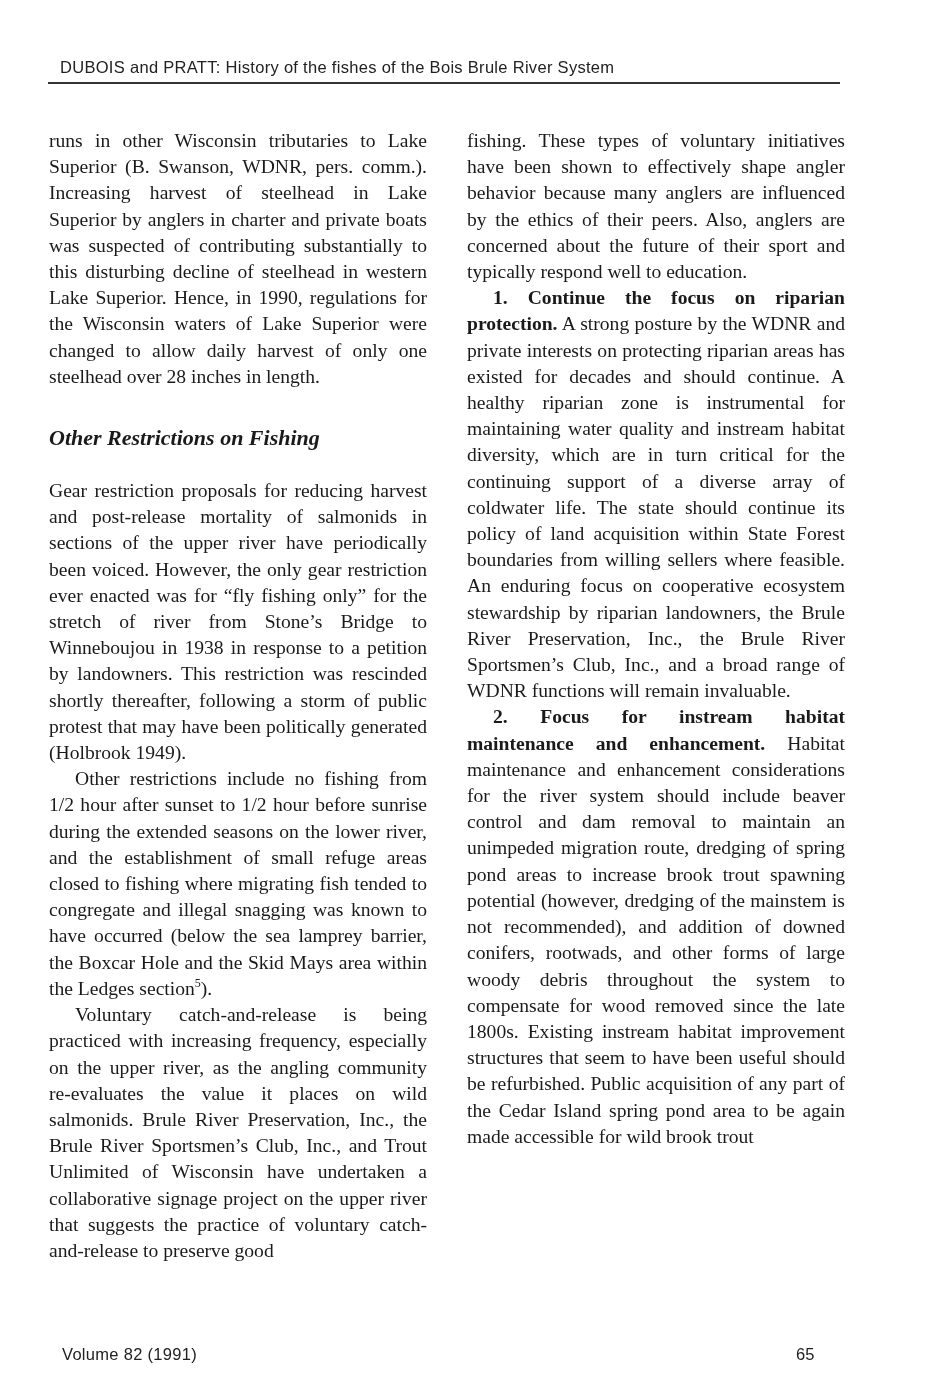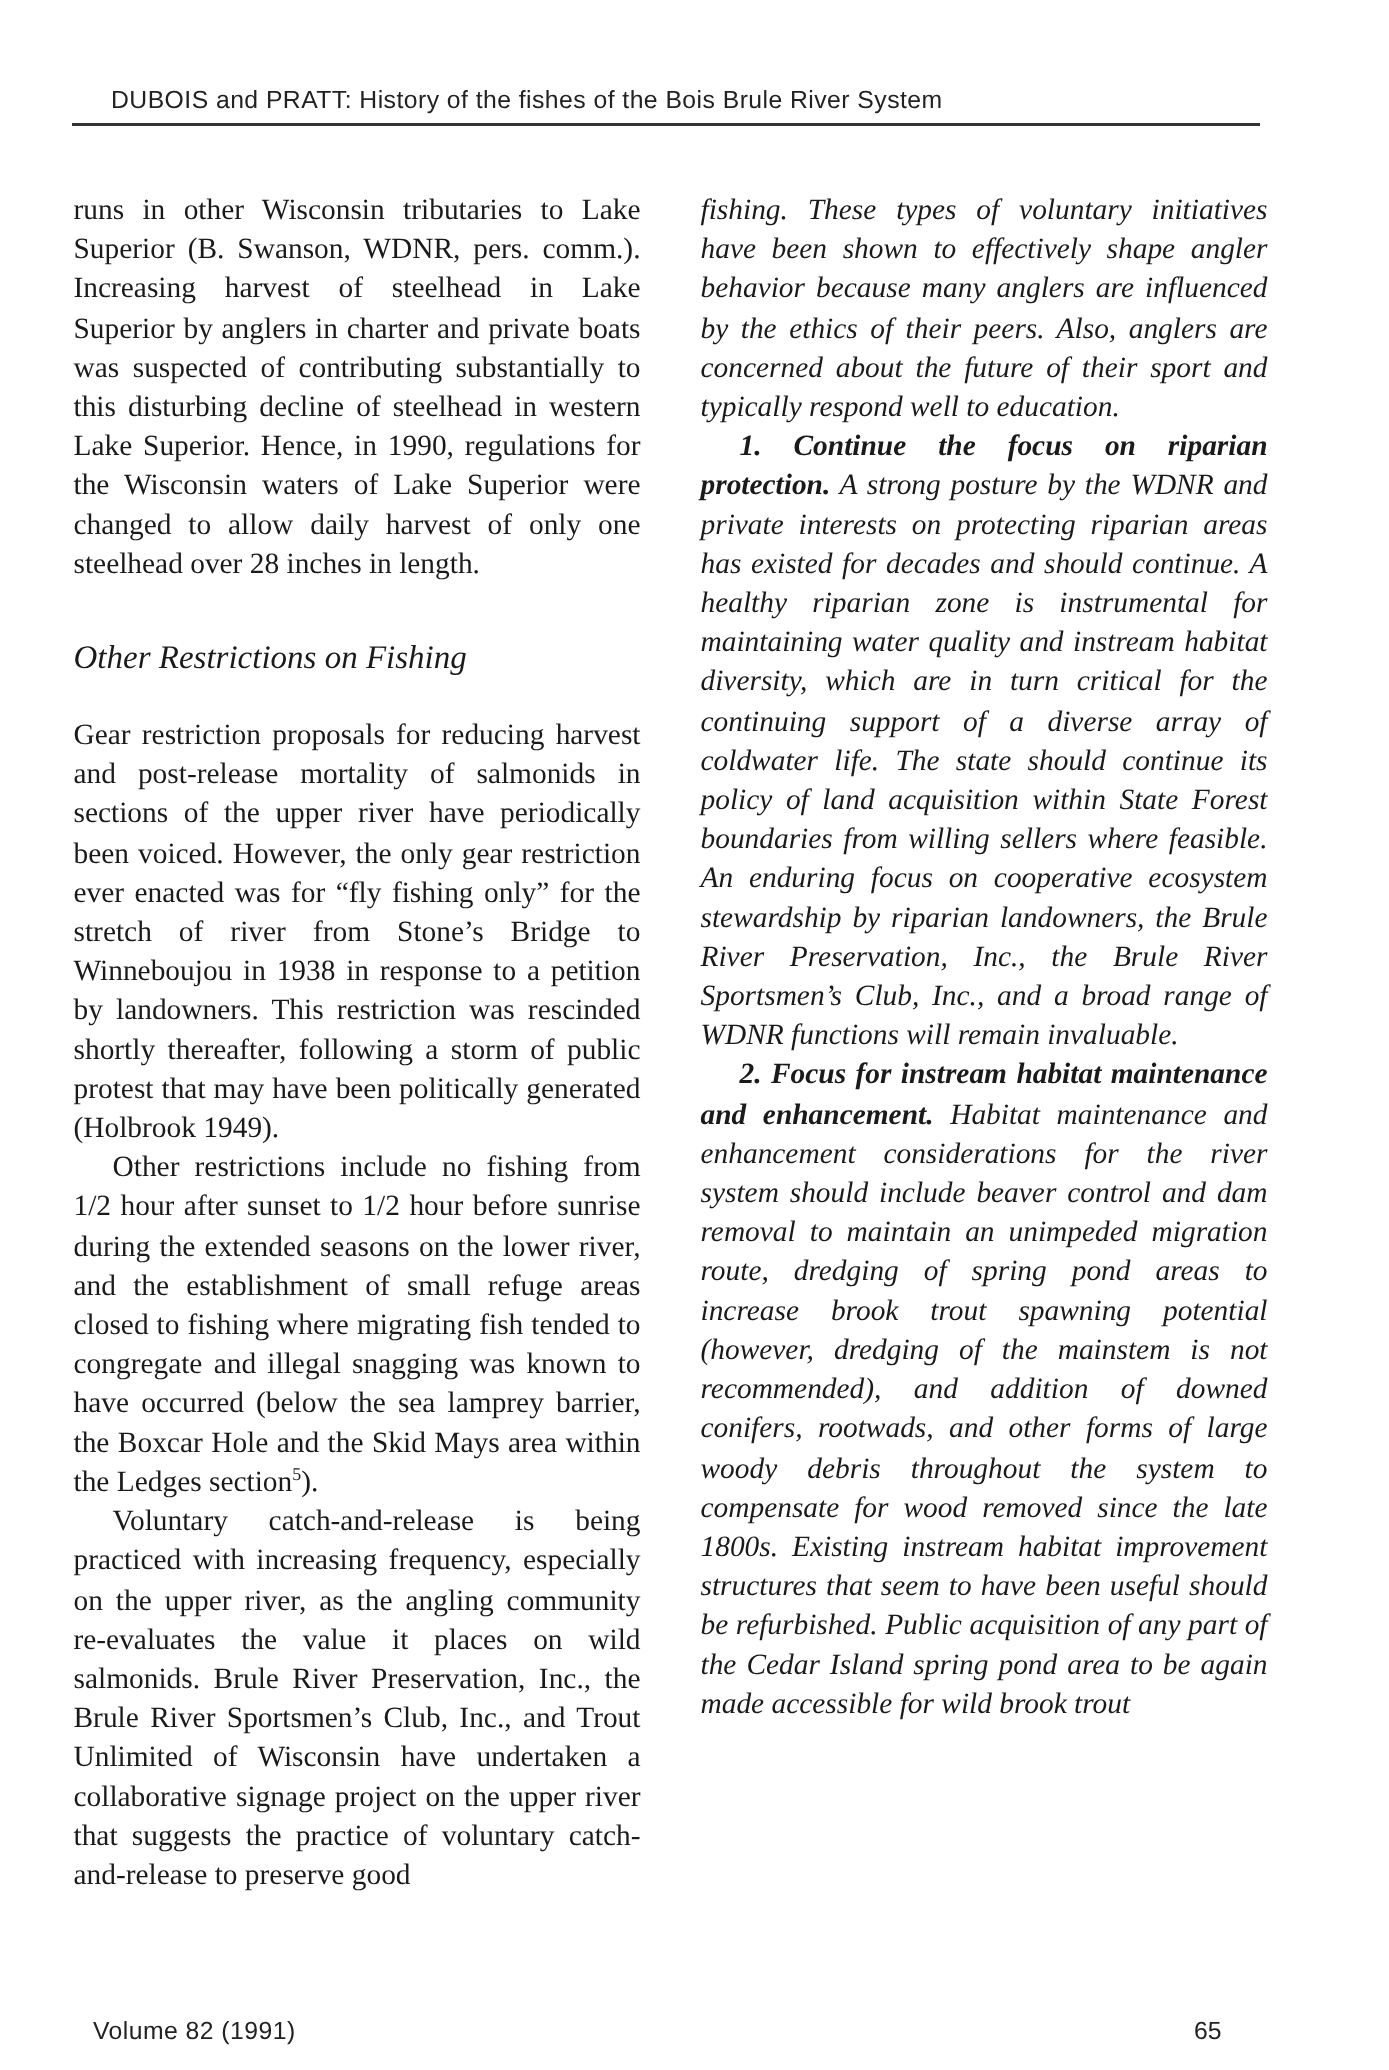--- a/index.html
+++ b/index.html
@@ -2,37 +2,37 @@
 <html><head>
   <meta charset="utf-8">
   <style>
     html, body { margin: 0; padding: 0; }
     body {
       width: 926px; height: 1380px; background: #ffffff; position: relative; overflow: hidden;
       color: #1a1a1a;
       font-family: "Liberation Serif", "DejaVu Serif", serif;
     }
     .running-head {
-      position: absolute; left: 74px; top: 58px; width: 778px;
+      position: absolute; left: 60px; top: 58px; width: 778px;
       font-family: "Liberation Sans", "DejaVu Sans", sans-serif;
       font-size: 16.5px; letter-spacing: 0.3px; color: #222;
     }
     .head-rule {
       position: absolute; left: 48px; top: 82px; width: 792px; height: 2px; background: #333;
     }
     .col {
       position: absolute; top: 128px; width: 378px;
       font-size: 19.6px; line-height: 26.2px; text-align: justify;
     }
     .col.left { left: 49px; }
-    .col.right { left: 467px; font-style: italic; }
+    .col.right { left: 467px; }
     .col p { margin: 0; }
     .col p.indent { text-indent: 26px; }
     h2.subhead {
-      font-style: italic; font-weight: normal; font-size: 22px; margin: 34px 0 26px 0; line-height: 28px;
+      font-style: italic; font-weight: bold; font-size: 22px; margin: 34px 0 26px 0; line-height: 28px;
       text-align: left;
     }
     h2.section {
       font-weight: bold; font-size: 21px; text-align: center; margin: 36px 0 30px 0; line-height: 28px;
     }
     .lead-bold { font-weight: bold; }
     sup { font-size: 12px; line-height: 0; }
     .footer-left {
       position: absolute; left: 62px; top: 1345px;
       font-family: "Liberation Sans", "DejaVu Sans", sans-serif; font-size: 16.5px; color: #222; letter-spacing: 0.3px;

